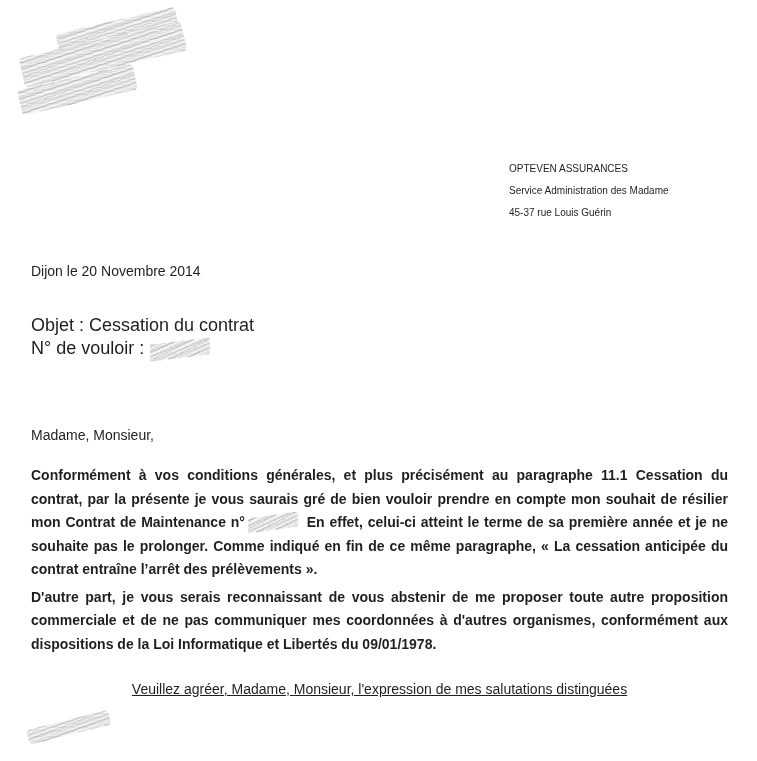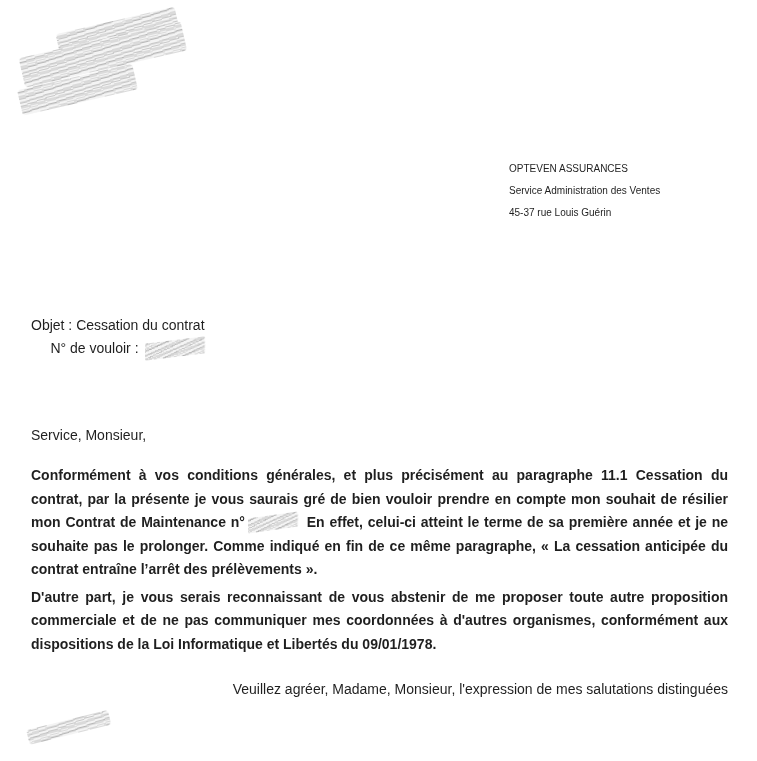--- a/index.html
+++ b/index.html
@@ -42,34 +42,34 @@
   .sender-redaction { position: absolute; left: 24px; top: 30px; width: 170px; height: 95px; }
   .sender-redaction .streak { position: absolute; border-radius: 4px; transform: rotate(-13deg); transform-origin: left center; filter: blur(0.4px); }
   .streak.s1 { left: 34px; top: 4px;  width: 122px; height: 22px; }
   .streak.s2 { left: -2px; top: 28px; width: 166px; height: 30px; }
   .streak.s3 { left: -4px; top: 60px; width: 118px; height: 26px; }
 
   .recipient { position: absolute; left: 509px; top: 158px; font-size: 10px; line-height: 22px; }
 
   .date-line { position: absolute; left: 31px; top: 260px; font-size: 14px; line-height: 22px; }
 
-  .subject-block { position: absolute; left: 31px; top: 314px; font-size: 14px; line-height: 23px; text-align: right; }
+  .subject-block { position: absolute; left: 31px; top: 314px; font-size: 18px; line-height: 23px; }
   .contract-blur {
     display: inline-block; width: 60px; height: 17px;
     margin-left: 6px; vertical-align: -4px;
     transform: skewY(-7deg); border-radius: 2px; filter: blur(0.4px);
   }
 
   .body-text { position: absolute; left: 31px; top: 424px; width: 697px; font-size: 14px; line-height: 23.5px; }
   .body-text p { margin: 0; }
   .salutation { text-align: left; }
   .para { text-align: justify; font-weight: bold; }
   .p1 { margin-top: 16.5px !important; }
   .p2 { margin-top: 4px !important; }
-  .closing { margin-top: 22px !important; text-align: right; }
+  .closing { margin-top: 22px !important; text-align: center; text-decoration: underline; }
   .inline-blur {
     display: inline-block; width: 50px; height: 15px;
     margin: 0 4px 0 3px; vertical-align: -3px;
     transform: skewY(-8deg); border-radius: 2px; filter: blur(0.4px);
   }
 
   .signature-redaction {
     position: absolute; left: 28px; top: 730px; width: 84px; height: 15px;
     transform: rotate(-14deg); transform-origin: left center;
     border-radius: 4px; filter: blur(0.4px);
@@ -81,32 +81,33 @@
 <div class="page">
 
   <div class="sender-redaction">
     <i class="streak s1 band-stripes"></i>
     <i class="streak s2 band-stripes"></i>
     <i class="streak s3 band-stripes"></i>
   </div>
 
   <div class="recipient">
     <div>OPTEVEN ASSURANCES</div>
-    <div>Service Administration des Ventes</div>
+    <div>Service Administration des Madame</div>
     <div>45-37 rue Louis Guérin</div>
   </div>
 
+  <div class="date-line">Dijon le 20 Novembre 2014</div>
 
   <div class="subject-block">
     <div>Objet : Cessation du contrat</div>
     <div><span>N° de vouloir :</span><span class="contract-blur stripes"></span></div>
   </div>
 
   <div class="body-text">
-    <p class="salutation">Service, Monsieur,</p>
+    <p class="salutation">Madame, Monsieur,</p>
     <p class="para p1"><span>Conformément à vos conditions générales, et plus précisément au paragraphe </span><b>11.1 Cessation du contrat,</b><span> par la présente je vous saurais gré de bien vouloir prendre en compte mon souhait de résilier mon Contrat de Maintenance n°</span><span class="inline-blur stripes"></span><span> En effet, celui-ci atteint le terme de sa première année et je ne souhaite pas le prolonger. Comme indiqué en fin de ce même paragraphe, « La cessation anticipée du contrat entraîne l’arrêt des prélèvements ».</span></p>
     <p class="para p2">D'autre part, je vous serais reconnaissant de vous abstenir de me proposer toute autre proposition commerciale et de ne pas communiquer mes coordonnées à d'autres organismes, conformément aux dispositions de la Loi Informatique et Libertés du 09/01/1978.</p>
     <p class="closing">Veuillez agréer, Madame, Monsieur, l'expression de mes salutations distinguées</p>
   </div>
 
   <div class="signature-redaction band-stripes"></div>
 
 </div>
 
 </body></html>

